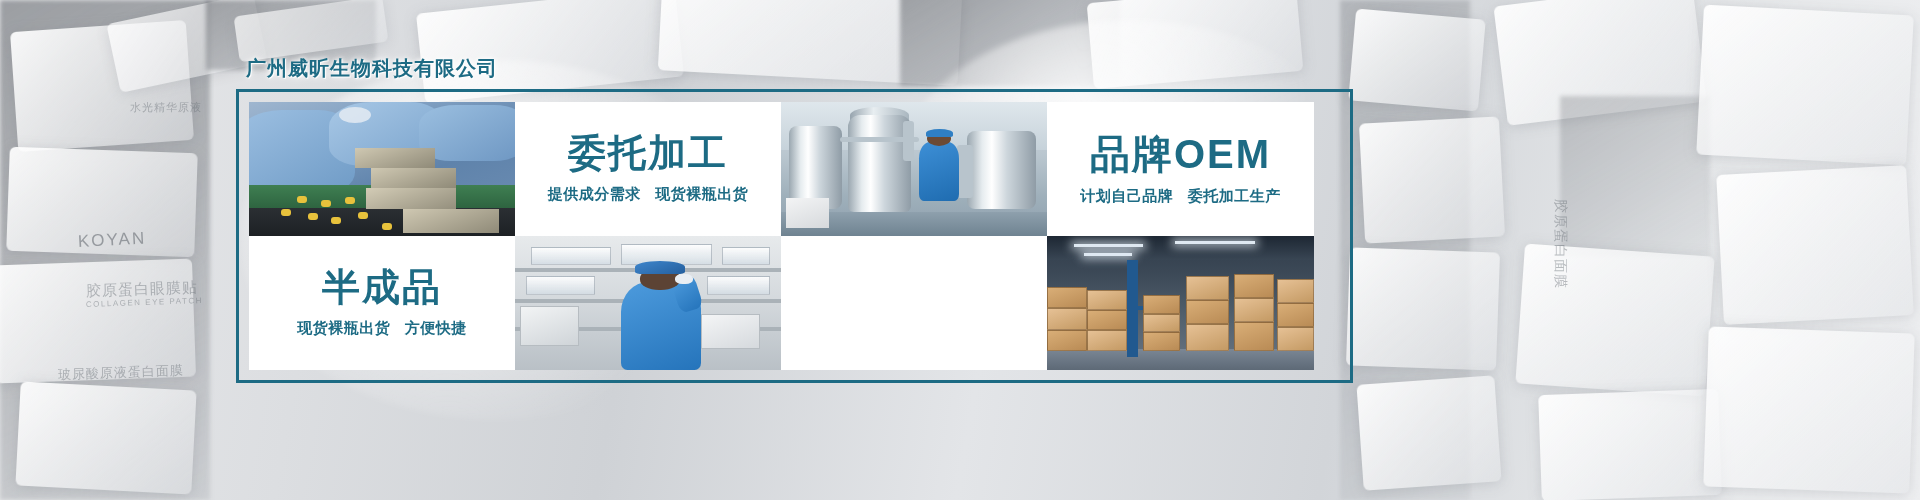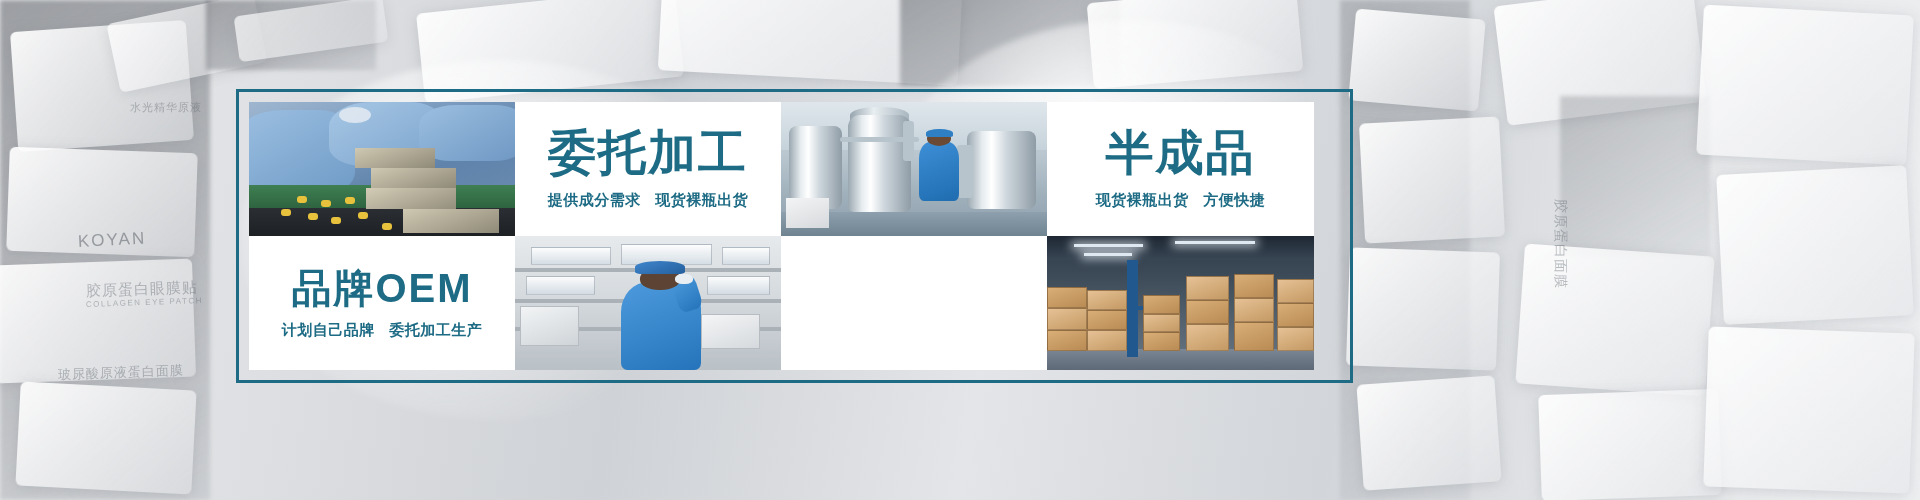--- a/index.html
+++ b/index.html
@@ -71,21 +71,21 @@
   
   .photo { position:relative; }
   .photo .shape { position:absolute; }
 
   
   .textcell {
     display:flex; flex-direction:column; align-items:center; justify-content:center;
     background:#fff;
   }
   .card-title {
-    font-size:48px; font-weight:700; color:#1d6b84; letter-spacing:2px;
+    font-size:38px; font-weight:700; color:#1d6b84; letter-spacing:2px;
     line-height:1.05; white-space:nowrap;
   }
   .card-sub {
     margin-top:12px; font-size:15px; font-weight:700; color:#1d6b84;
     letter-spacing:.5px; white-space:nowrap;
   }
   .card-sub span { margin:4px 5px; }
   .textcell.wide .card-title { font-size:40px; }
 
   
@@ -186,20 +186,21 @@
     <div class="bg-soft" style="left:900px;top:20px;width:460px;height:300px;"></div>
 
     <div class="bg-text big" style="left:78px;top:232px;transform:rotate(-3deg);">KOYAN</div>
     <div class="bg-text" style="left:86px;top:282px;transform:rotate(-2deg);font-size:15px;">胶原蛋白眼膜贴</div>
     <div class="bg-text" style="left:86px;top:300px;transform:rotate(-2deg);font-size:8px;letter-spacing:1.5px;">COLLAGEN EYE PATCH</div>
     <div class="bg-text" style="left:58px;top:366px;transform:rotate(-2deg);font-size:13px;">玻尿酸原液蛋白面膜</div>
     <div class="bg-text" style="left:1560px;top:190px;transform:rotate(90deg);font-size:14px;">胶原蛋白面膜</div>
     <div class="bg-text" style="left:130px;top:100px;font-size:11px;letter-spacing:1px;">水光精华原液</div>
   </div>
 
+  <div class="company-name">广州威昕生物科技有限公司</div>
 
 
   <div class="frame">
     <div class="grid">
 
       <div class="cell photo pa">
         <div class="shape gown1"></div>
         <div class="shape gown2"></div>
         <div class="shape gown3"></div>
         <div class="shape mask"></div>
@@ -236,33 +237,33 @@
         <div class="shape tank t3"></div>
         <div class="shape pipe" style="left:22%;top:26%;width:30%;height:4%;"></div>
         <div class="shape pipe" style="left:46%;top:14%;width:4%;height:30%;"></div>
         <div class="shape pipe" style="left:66%;top:32%;width:6%;height:40%;"></div>
         <div class="shape worker-body"></div>
         <div class="shape worker-head"></div>
         <div class="shape cap"></div>
         <div class="shape box"></div>
       </div>
 
+      <div class="cell textcell wide">
+        <div class="card-title">品牌OEM</div>
+        <div class="card-sub">
+          <span>计划自己品牌</span>
+          <span>委托加工生产</span>
+        </div>
+      </div>
+
       <div class="cell textcell">
         <div class="card-title">半成品</div>
         <div class="card-sub">
           <span>现货裸瓶出货</span>
           <span>方便快捷</span>
-        </div>
-      </div>
-
-      <div class="cell textcell wide">
-        <div class="card-title">品牌OEM</div>
-        <div class="card-sub">
-          <span>计划自己品牌</span>
-          <span>委托加工生产</span>
         </div>
       </div>
 
       <div class="cell photo pc">
         <div class="shape shelf s1"></div>
         <div class="shape shelf s2"></div>
         <div class="shape shelf s3"></div>
         <div class="glass" style="left:6%;top:8%;width:30%;height:14%;"></div>
         <div class="glass" style="left:40%;top:6%;width:34%;height:16%;"></div>
         <div class="glass" style="left:78%;top:8%;width:18%;height:14%;"></div>

